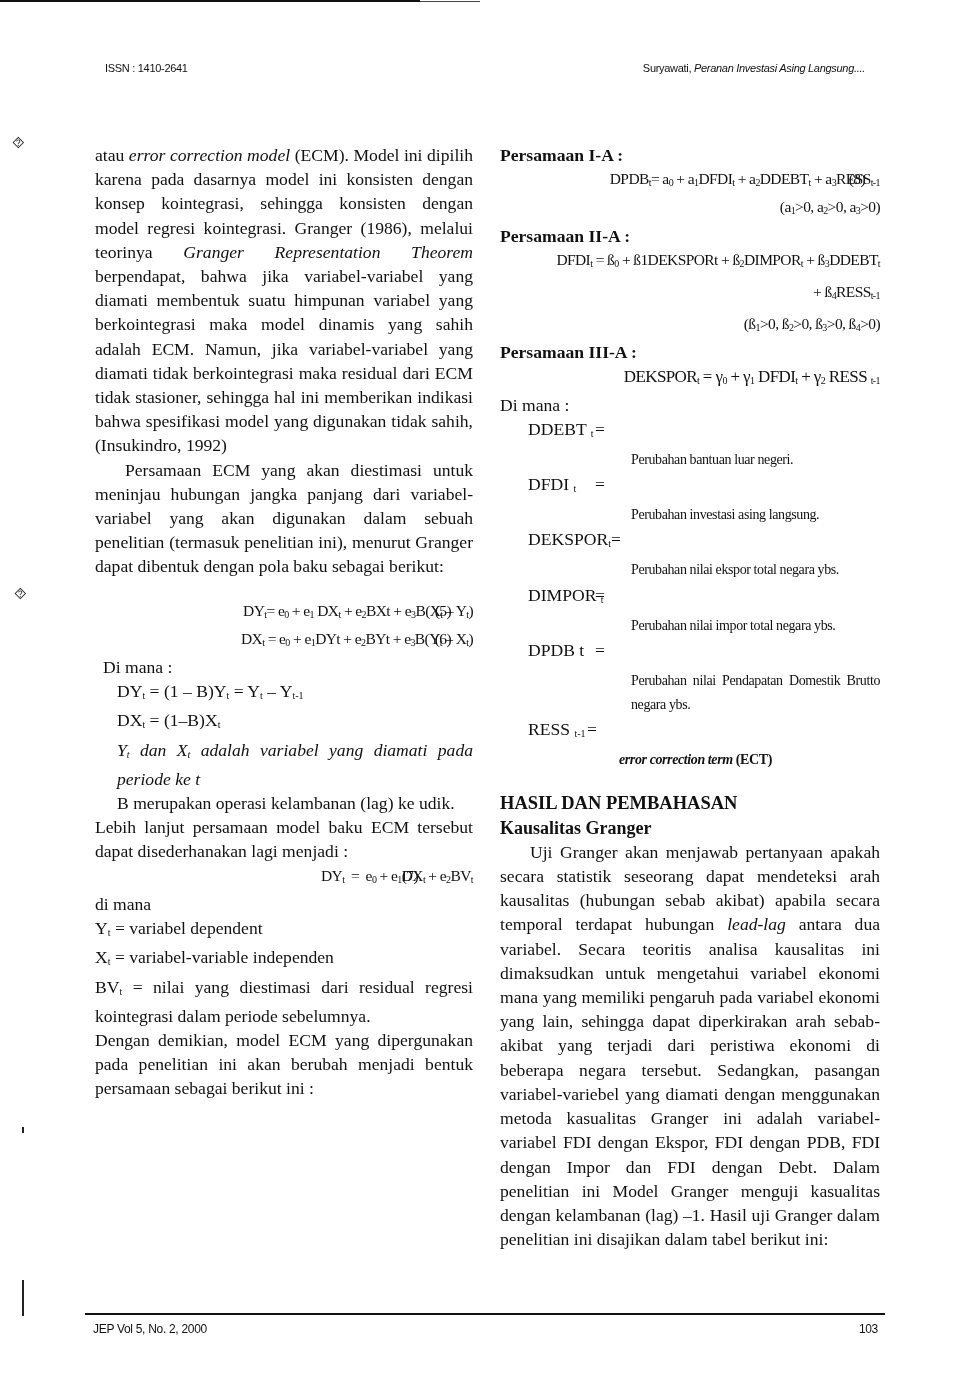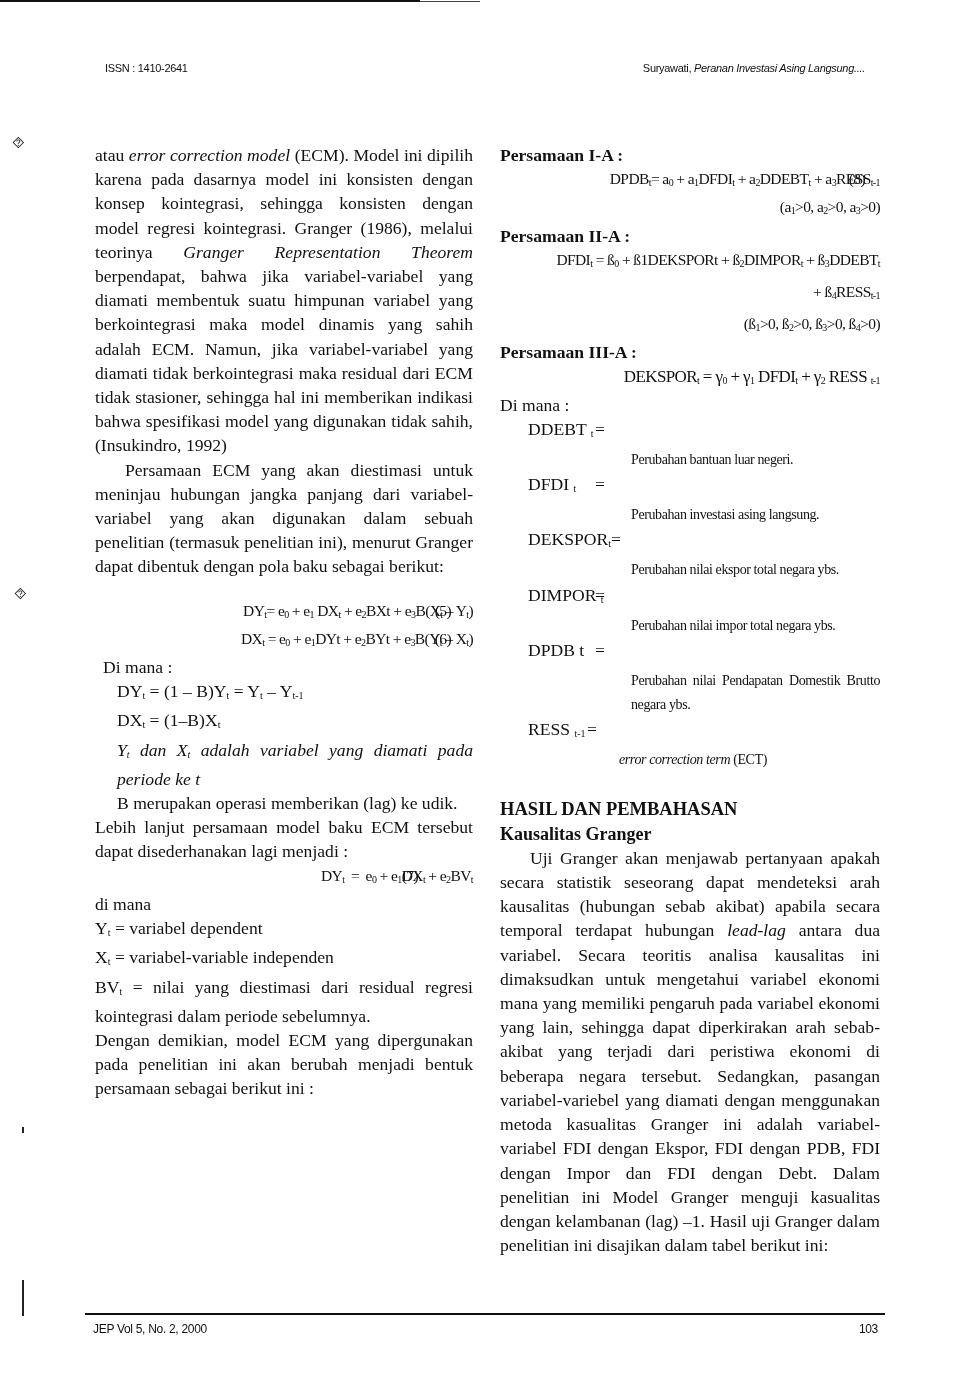--- a/index.html
+++ b/index.html
@@ -63,21 +63,21 @@
     <span class="num">(5)</span>
   </div>
   <div class="eq">
     <span>DX<span class="sub">t</span> = e<span class="sub">0</span> + e<span class="sub">1</span>DYt + e<span class="sub">2</span>BYt + e<span class="sub">3</span>B(Y<span class="sub">t</span> – X<span class="sub">t</span>)</span>
     <span class="num">(6)</span>
   </div>
   <div class="pad1" style="padding-left:8px;">Di mana :</div>
   <div class="pad1">DY<span class="sub">t</span> = (1 – B)Y<span class="sub">t</span> = Y<span class="sub">t</span> – Y<span class="sub">t-1</span></div>
   <div class="pad1">DX<span class="sub">t</span> = (1–B)X<span class="sub">t</span></div>
   <div class="pad1" style="text-align:justify;font-style:italic;">Y<span class="sub">t</span> dan X<span class="sub">t</span> adalah variabel yang diamati pada periode ke t</div>
-  <div class="pad1" style="text-align:justify;">B merupakan operasi memberikan (lag) ke udik.</div>
+  <div class="pad1" style="text-align:justify;">B merupakan operasi kelambanan (lag) ke udik.</div>
   <p class="p">Lebih lanjut persamaan model baku ECM tersebut dapat disederhanakan lagi menjadi :</p>
   <div class="eq">
     <span>DY<span class="sub">t</span> &nbsp;= &nbsp;e<span class="sub">0</span> + e<span class="sub">1</span>DX<span class="sub">t</span> + e<span class="sub">2</span>BV<span class="sub">t</span></span>
     <span class="num" style="right:55px;">(7)</span>
   </div>
   <div>di mana</div>
   <div>Y<span class="sub">t</span> = variabel dependent</div>
   <div>X<span class="sub">t</span> = variabel-variable independen</div>
   <div>BV<span class="sub">t</span> = nilai yang diestimasi dari residual regresi kointegrasi dalam periode sebelumnya.</div>
   <p class="p">Dengan demikian, model ECM yang dipergunakan pada penelitian ini akan berubah menjadi bentuk persamaan sebagai berikut ini :</p>
@@ -114,24 +114,24 @@
     <div class="term">DIMPOR <span class="sub">t</span></div>
     <div class="eqs">=</div>
     <div class="desc">Perubahan nilai impor total negara ybs.</div>
 
     <div class="term">DPDB t</div>
     <div class="eqs">=</div>
     <div class="desc" style="text-align:justify;">Perubahan nilai Pendapatan Domestik Brutto negara ybs.</div>
 
     <div class="term">RESS <span class="sub">t-1</span></div>
     <div class="eqs" style="margin-left:-8px;">=</div>
-    <div class="desc" style="margin-left:-12px;"><i>error correction term</i><span> (ECT)</span></div>
+    <div class="desc" style="margin-left:-12px;font-weight:bold;"><i>error correction term</i><span> (ECT)</span></div>
   </div>
 
-  <div class="heading" style="margin-top:25px;">HASIL DAN PEMBAHASAN</div>
+  <div class="heading" style="margin-top:19px;">HASIL DAN PEMBAHASAN</div>
   <div class="bold" style="font-size:18px;">Kausalitas Granger</div>
   <p class="p indent">
     <span>Uji Granger akan menjawab pertanyaan apakah secara statistik seseorang dapat mendeteksi arah kausalitas (hubungan sebab akibat) apabila secara temporal terdapat hubungan </span><i>lead-lag</i><span> antara dua variabel. Secara teoritis analisa kausalitas ini dimaksudkan untuk mengetahui variabel ekonomi mana yang memiliki pengaruh pada variabel ekonomi yang lain, sehingga dapat diperkirakan arah sebab-akibat yang terjadi dari peristiwa ekonomi di beberapa negara tersebut. Sedangkan, pasangan variabel-variebel yang diamati dengan menggunakan metoda kasualitas Granger ini adalah variabel-variabel FDI dengan Ekspor, FDI dengan PDB, FDI dengan Impor dan FDI dengan Debt. Dalam penelitian ini Model Granger menguji kasualitas dengan kelambanan (lag) –1. Hasil uji Granger dalam penelitian ini disajikan dalam tabel berikut ini:</span>
   </p>
 </div>
 
 <div class="footline"></div>
 <div class="ftr ftr-left">JEP Vol 5, No. 2, 2000</div>
 <div class="ftr ftr-right">103</div>
 

